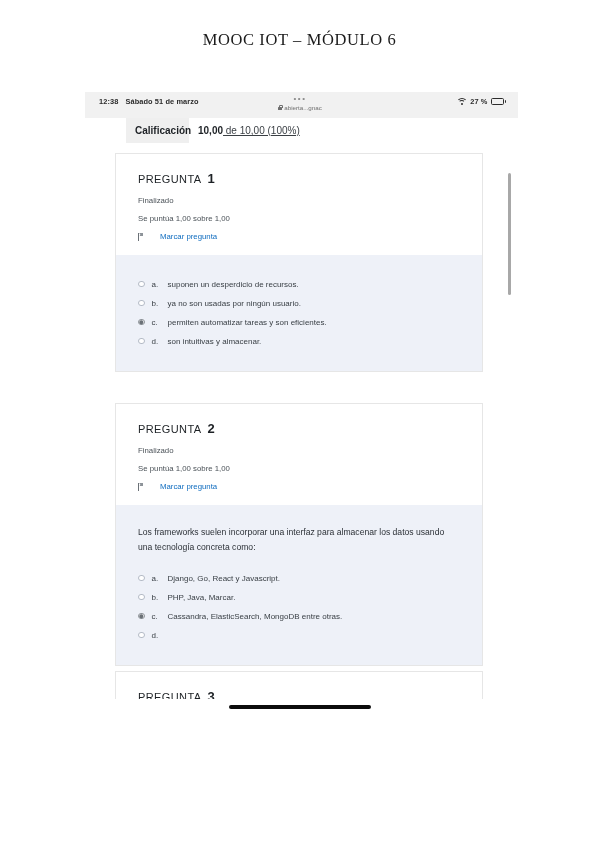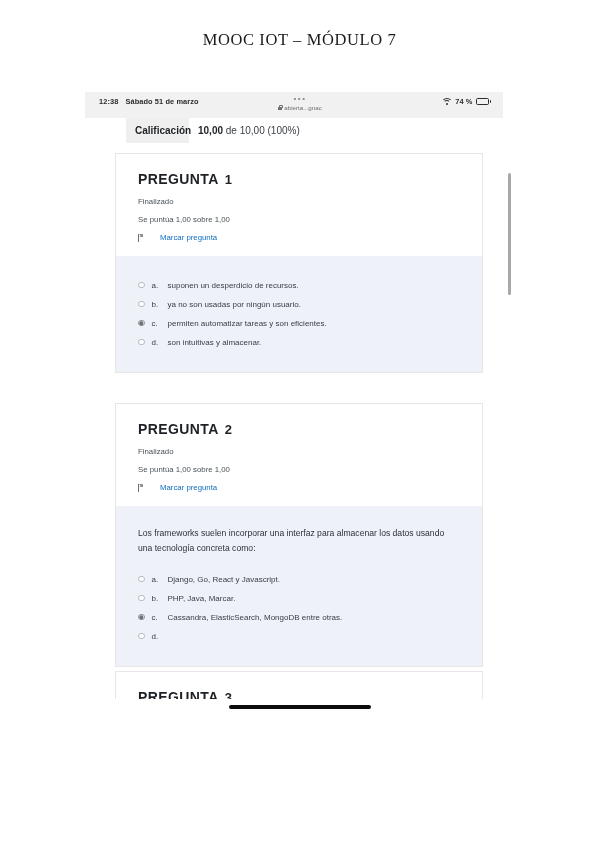--- a/index.html
+++ b/index.html
@@ -41,20 +41,21 @@
 
   
   .statusbar {
     position: absolute;
     left: 0;
     top: 0;
     width: 418px;
     height: 26px;
     background: #f1f1f1;
     filter: blur(0.18px);
+    padding-left: 15px;
   }
   .sb-left {
     position: absolute;
     left: 14px;
     top: 5px;
     display: flex;
     align-items: center;
     gap: 7px;
     font-size: 7.4px;
     font-weight: bold;
@@ -200,43 +201,43 @@
     padding: 7px 8px 7px 9px;
     width: 63px;
     box-sizing: border-box;
     white-space: nowrap;
   }
   .grade-value {
     padding: 7px 0 7px 9px;
     white-space: nowrap;
   }
   .grade-value b { font-weight: bold; }
-  .grade-value .muted { color: #3a3f44; }
+  .grade-value .muted { color: #3a3f44; text-decoration: underline; }
 
   
   .qcard {
     position: absolute;
     left: 30px;
     width: 368px;
     background: #ffffff;
     border: 1px solid #e6e6e6;
     box-sizing: border-box;
   }
   .qhead {
     padding: 17px 22px 14px 22px;
   }
   .q-title {
     display: flex;
     align-items: baseline;
     gap: 6px;
     margin-bottom: 10px;
   }
   .q-title .lbl {
-    font-size: 14px;
-    font-weight: bold;
+    font-size: 11px;
+    font-weight: normal;
     letter-spacing: 0.4px;
     color: #1d2125;
   }
   .q-title .num {
     font-size: 13px;
     font-weight: bold;
     color: #1d2125;
   }
   .q-state,
   .q-points {
@@ -353,21 +354,21 @@
     left: 0;
     bottom: 0;
     width: 430px;
     height: 18px;
     background: #ffffff;
   }
 </style>
 </head>
 <body>
 
-<div class="doc-title">MOOC IOT – MÓDULO 7</div>
+<div class="doc-title">MOOC IOT – MÓDULO 6</div>
 
 <div class="shot">
 
   <div class="statusbar">
     <div class="sb-left">
       <span class="sb-time">12:38</span>
       <span class="sb-date">Sábado 51 de marzo</span>
     </div>
 
     <div class="sb-center">
@@ -377,21 +378,21 @@
         <span>abierta...gnac</span>
       </div>
     </div>
 
     <div class="sb-right">
       <span class="wifi-icon">
         <span class="w1"></span>
           <span class="w2"></span>
           <span class="w3"></span>
       </span>
-      <span>74 %</span>
+      <span>27 %</span>
       <span class="batt">
         <span class="batt-body"><span class="batt-fill" style="width:74%"></span></span>
         <span class="batt-cap"></span>
       </span>
     </div>
   </div>
 
   <div class="page">
 
     <div class="grade-row">

